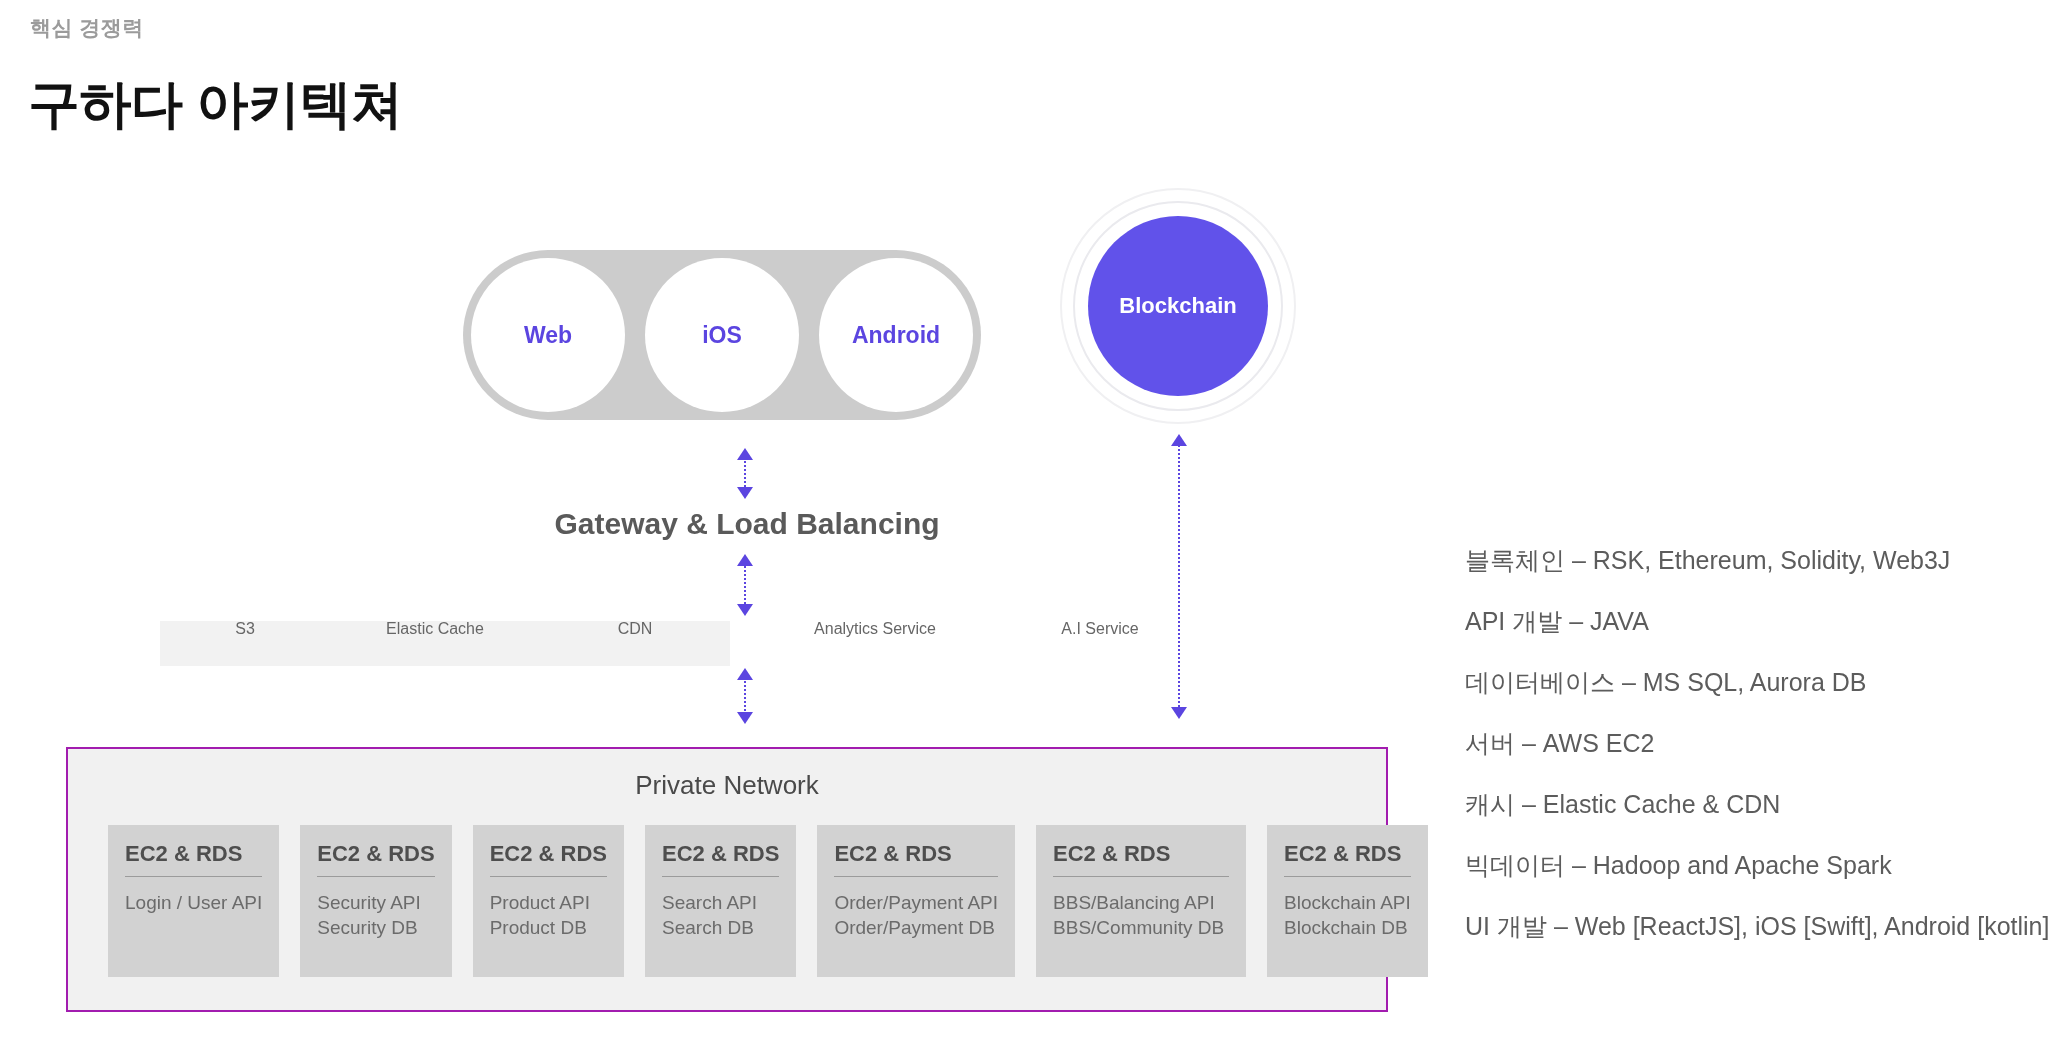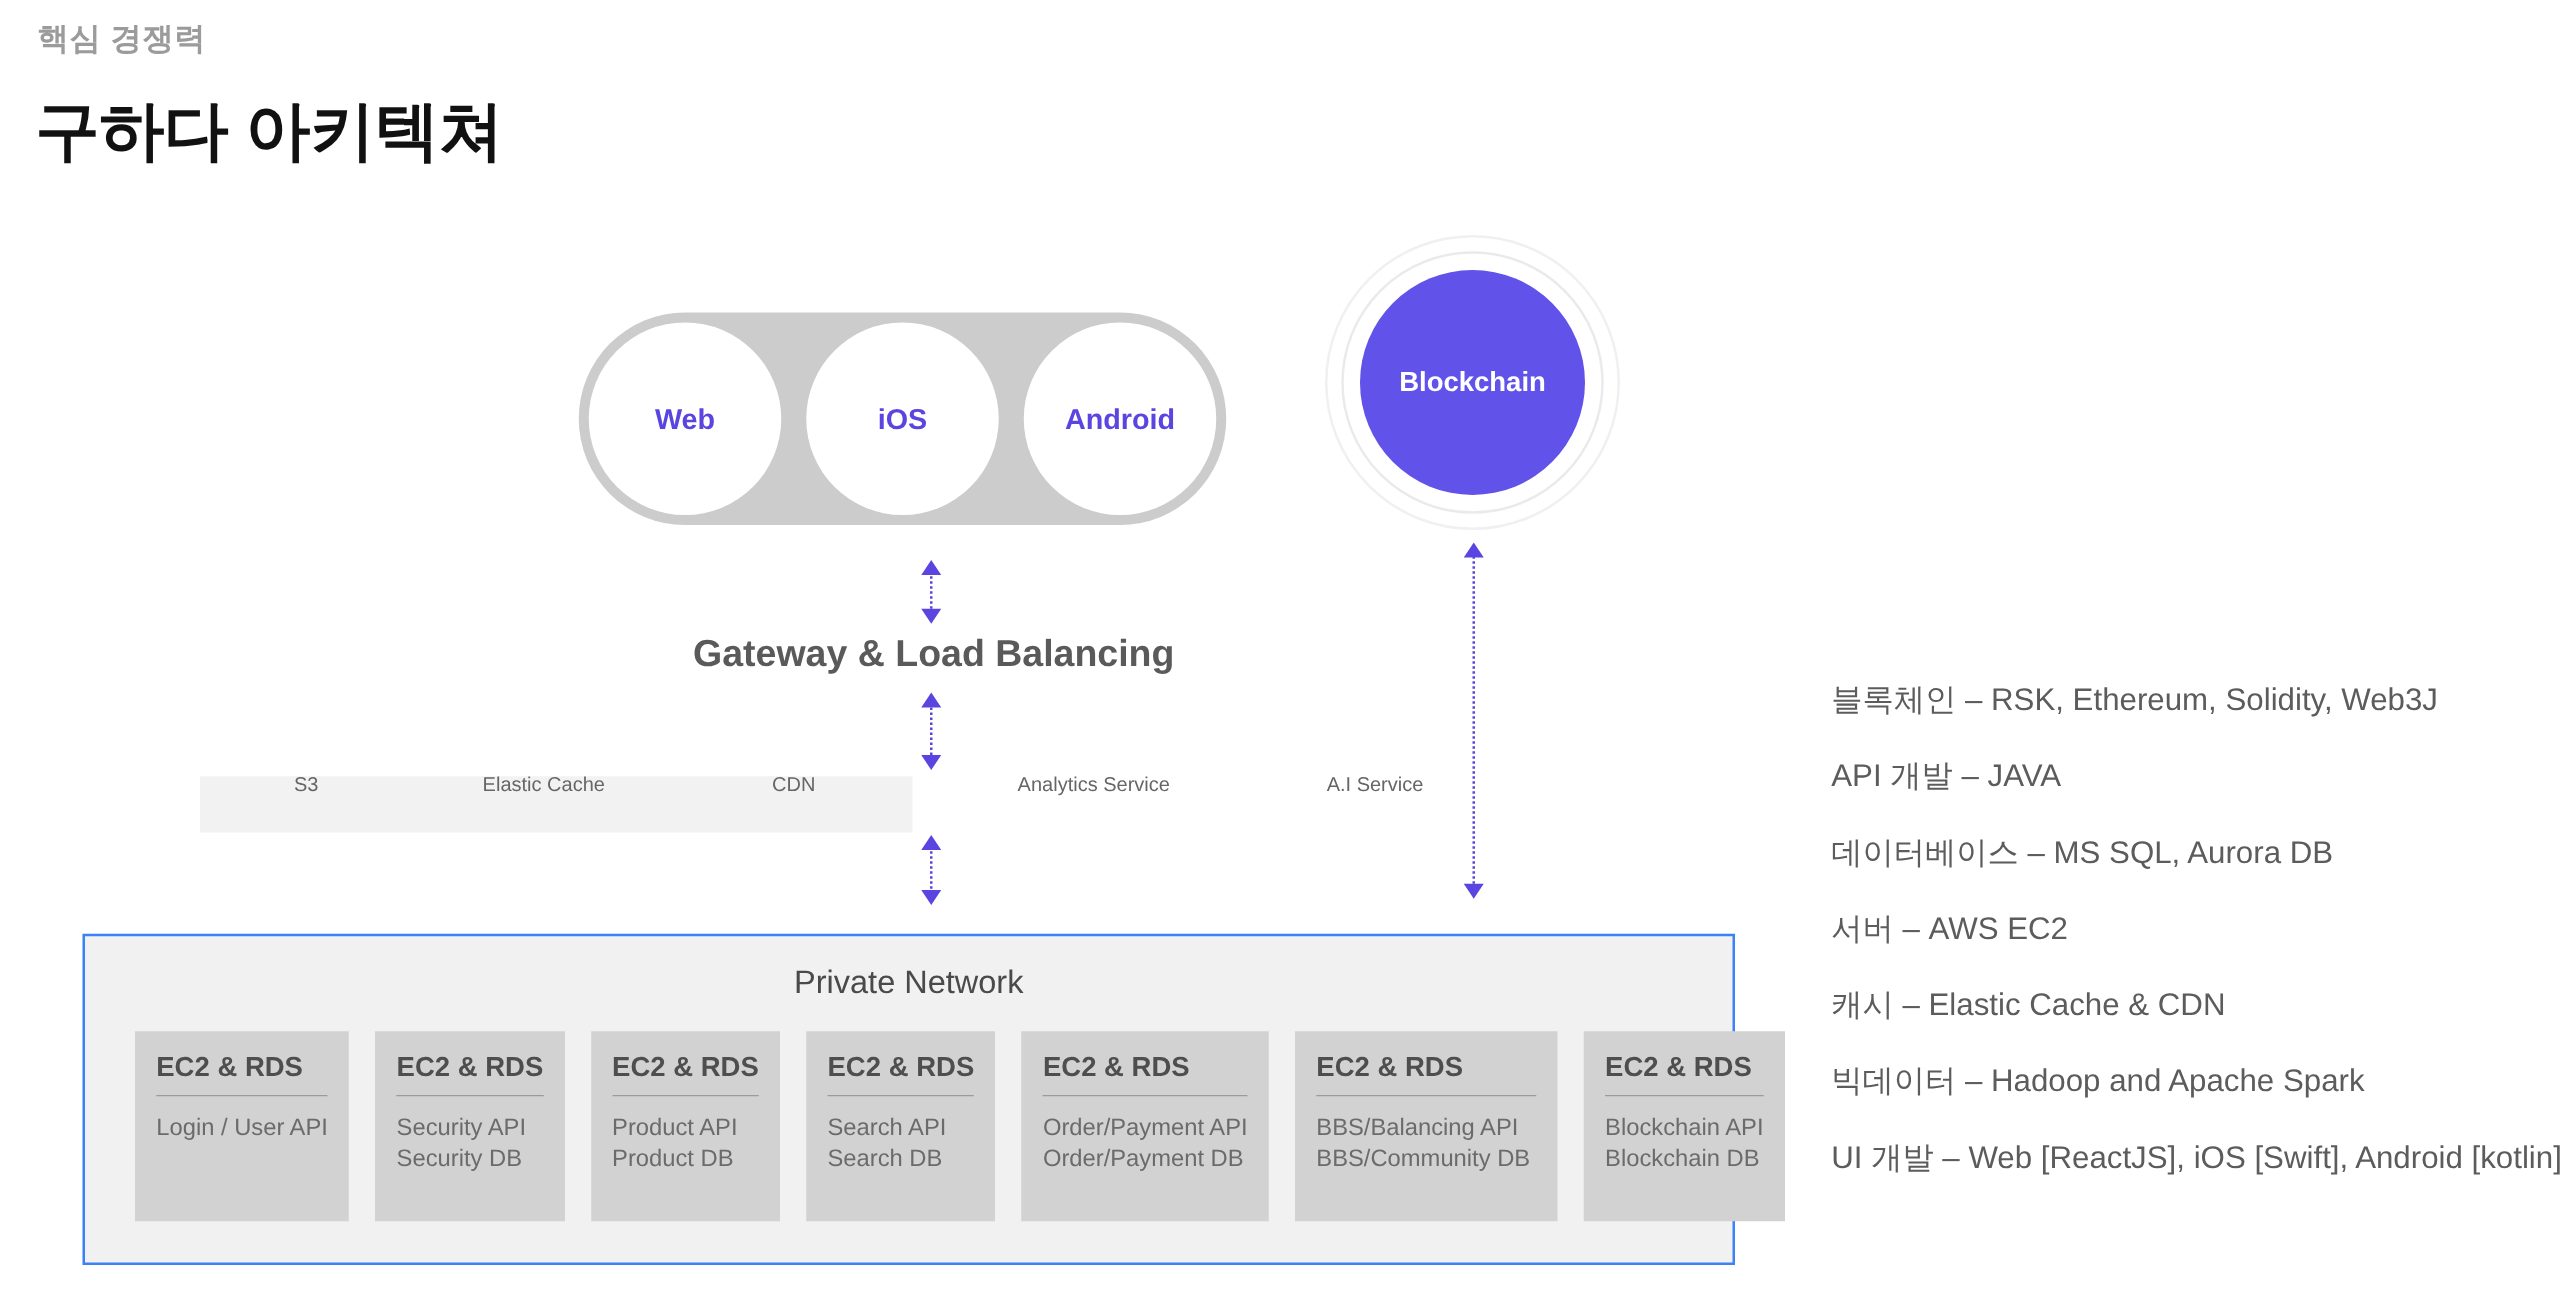--- a/index.html
+++ b/index.html
@@ -18,21 +18,21 @@
     width: 2048px;
     height: 1046px;
     background: #ffffff;
   }
 
   
   .eyebrow {
     position: absolute;
     left: 30px;
     top: 14px;
-    font-size: 25px;
+    font-size: 21px;
     font-weight: 700;
     color: #9b9b9b;
     letter-spacing: 0.5px;
     white-space: nowrap;
   }
   .page-title {
     position: absolute;
     left: 28px;
     top: 70px;
     font-size: 52px;
@@ -167,21 +167,21 @@
   .a-bc-d   { left: 1171px; top: 707px; }
 
   
   .private-net {
     position: absolute;
     left: 66px;
     top: 747px;
     width: 1322px;
     height: 265px;
     background: #f1f1f1;
-    border: 2px solid #3b82f6;
+    border: 2px solid #a21caf;
   }
   .pn-title {
     position: absolute;
     left: 0; top: 21px;
     width: 100%;
     text-align: center;
     font-size: 26px;
     color: #4a4a4a;
     white-space: nowrap;
   }

